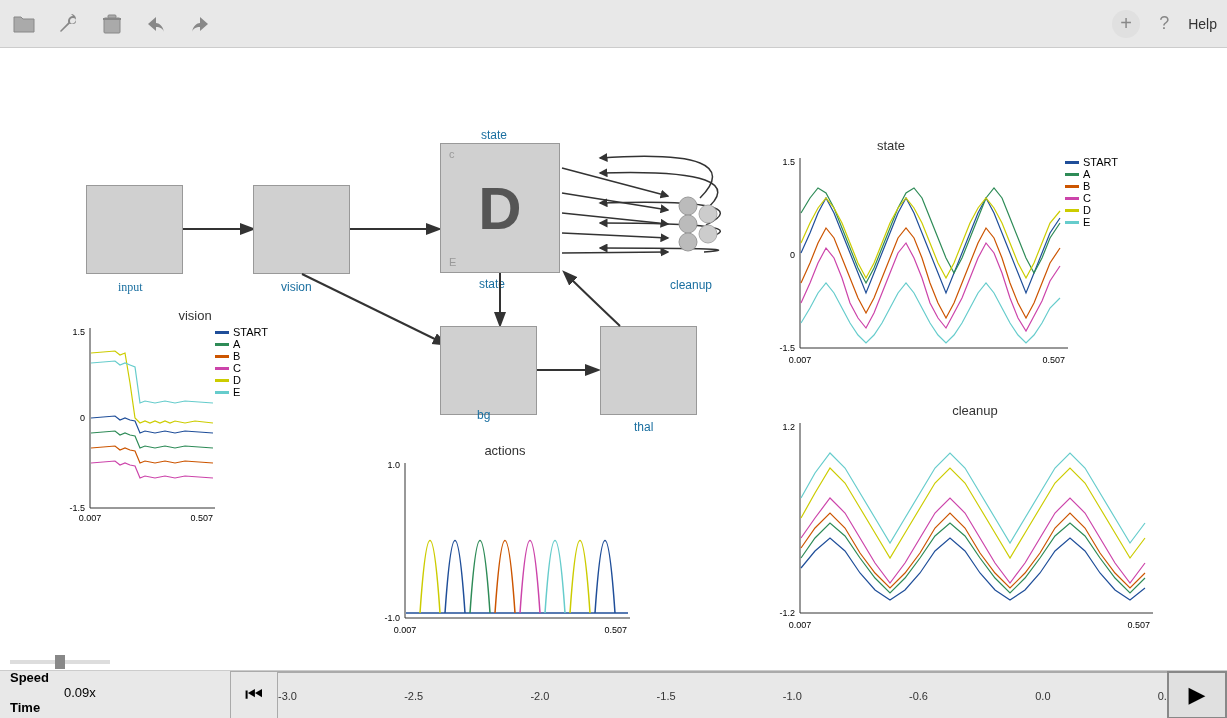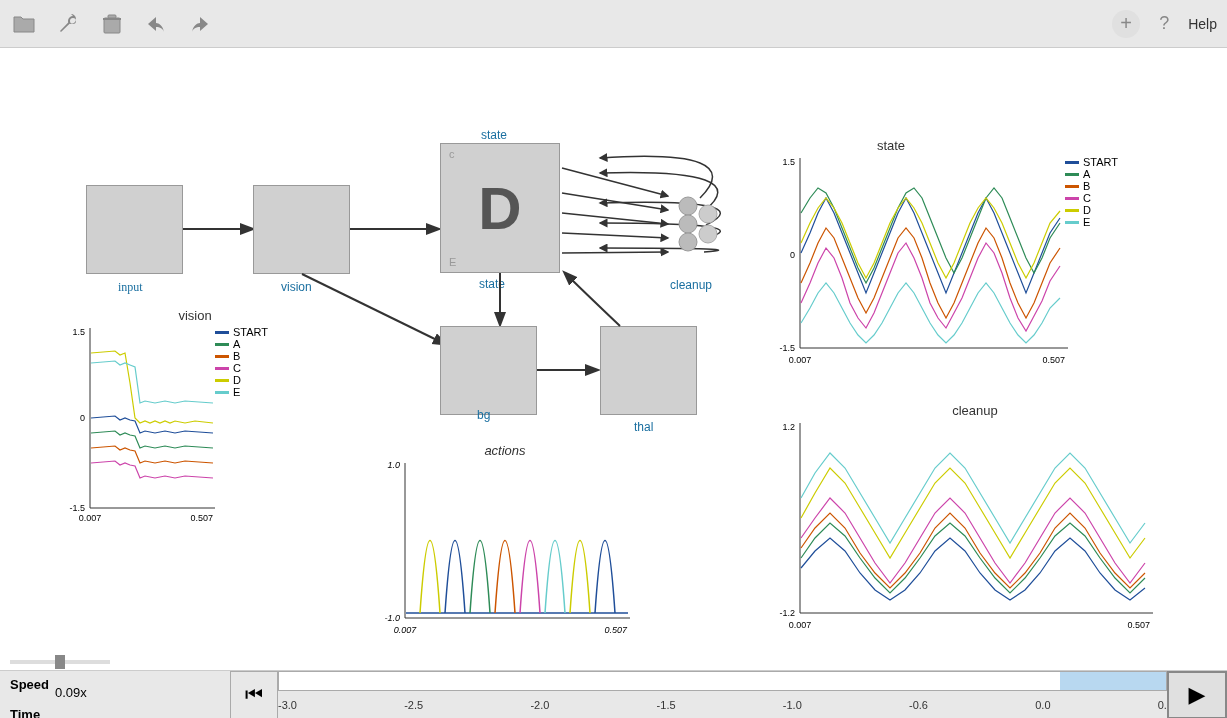--- a/index.html
+++ b/index.html
@@ -45,21 +45,21 @@
       align-items: center;
     }
     #speed-time {
       width: 230px;
       padding: 0 10px;
       display: flex;
       flex-direction: column;
       justify-content: center;
     }
     .speed-row, .time-row {
-      display: flex; align-items: center; gap: 6px;
+      display: flex; gap: 15px;
     }
     .label { font-weight: bold; font-size: 13px; }
     .value { font-size: 13px; margin-top: 15px; }
 
     
     #skip-btn {
       width: 48px; height: 48px;
       background: #e8e8e8;
       border: 1px solid #aaa;
       display: flex; align-items: center; justify-content: center;
@@ -86,21 +86,21 @@
       right: 0; top: 0;
       width: 12%;
       height: 100%;
       background: #b8d8f0;
     }
     #timeline-labels {
       display: flex;
       justify-content: space-between;
       font-size: 11px;
       color: #333;
-      padding: 8px 0;
+      padding: 17px 0;
     }
     
     #play-btn {
       width: 60px; height: 48px;
       background: #e0e0e0;
       border: 2px solid #888;
       display: flex; align-items: center; justify-content: center;
       cursor: pointer; font-size: 22px;
     }
 
@@ -386,21 +386,21 @@
 
       <polyline points="31,100 40,80 48,60 56,45 64,60 72,80 80,100 88,120 96,140 104,120 112,100 120,80 128,60 136,45 144,60 152,80 160,100 168,120 176,140 184,120 192,100 200,80 208,60 216,45 224,60 232,80 240,100 248,120 256,140 264,120 272,100 280,80 290,65" fill="none" stroke="#1f4e99" stroke-width="1.2"></polyline>
       <polyline points="31,60 40,45 48,35 56,40 64,55 72,75 80,95 88,115 96,130 104,115 112,95 120,75 128,55 136,40 144,35 152,45 160,65 168,85 176,105 184,120 192,105 200,85 208,65 216,45 224,35 232,45 240,65 248,85 256,105 264,120 272,105 280,85 290,70" fill="none" stroke="#2e8b57" stroke-width="1.2"></polyline>
       <polyline points="31,130 40,110 48,90 56,75 64,85 72,105 80,125 88,145 96,160 104,145 112,125 120,105 128,85 136,75 144,85 152,105 160,130 168,150 176,165 184,150 192,130 200,110 208,90 216,75 224,85 232,105 240,130 248,150 256,165 264,150 272,130 280,110 290,95" fill="none" stroke="#cc5500" stroke-width="1.2"></polyline>
       <polyline points="31,150 40,130 48,110 56,95 64,105 72,125 80,150 88,165 96,175 104,160 112,140 120,120 128,100 136,90 144,105 152,125 160,150 168,165 176,175 184,160 192,145 200,125 208,105 216,90 224,100 232,120 240,145 248,165 256,178 264,163 272,148 280,128 290,113" fill="none" stroke="#cc44aa" stroke-width="1.2"></polyline>
       <polyline points="31,90 40,70 48,55 56,45 64,55 72,70 80,90 88,110 96,125 104,110 112,90 120,70 128,55 136,45 144,55 152,70 160,90 168,110 176,125 184,110 192,90 200,70 208,55 216,45 224,55 232,70 240,90 248,110 256,125 264,110 272,90 280,70 290,58" fill="none" stroke="#cccc00" stroke-width="1.2"></polyline>
       <polyline points="31,170 40,155 48,140 56,130 64,140 72,155 80,170 88,182 96,190 104,182 112,170 120,155 128,140 136,130 144,140 152,155 160,170 168,182 176,190 184,182 192,170 200,155 208,140 216,130 224,140 232,155 240,170 248,182 256,190 264,182 272,170 280,155 290,145" fill="none" stroke="#66cccc" stroke-width="1.2"></polyline>
     </svg>
   </div>
 
-  <div class="chart-area" style="left:370px;top:395px;width:270px;height:200px;font-style:italic;">
+  <div class="chart-area" style="left:370px;top:395px;width:270px;height:200px;">
     <div class="chart-title" style="top:0;width:100%;text-align:center;">actions</div>
     <svg width="260" height="185" style="position:absolute;left:5px;top:15px;">
       <line x1="30" y1="5" x2="30" y2="160" stroke="#333" stroke-width="1"></line>
       <line x1="30" y1="160" x2="255" y2="160" stroke="#333" stroke-width="1"></line>
       <text x="25" y="10" text-anchor="end" font-size="9">1.0</text>
       <text x="25" y="163" text-anchor="end" font-size="9">-1.0</text>
       <text x="30" y="175" text-anchor="middle" font-size="9">0.007</text>
       <text x="252" y="175" text-anchor="end" font-size="9">0.507</text>
 
       <line x1="31" y1="155" x2="253" y2="155" stroke="#1f4e99" stroke-width="1.5"></line>

